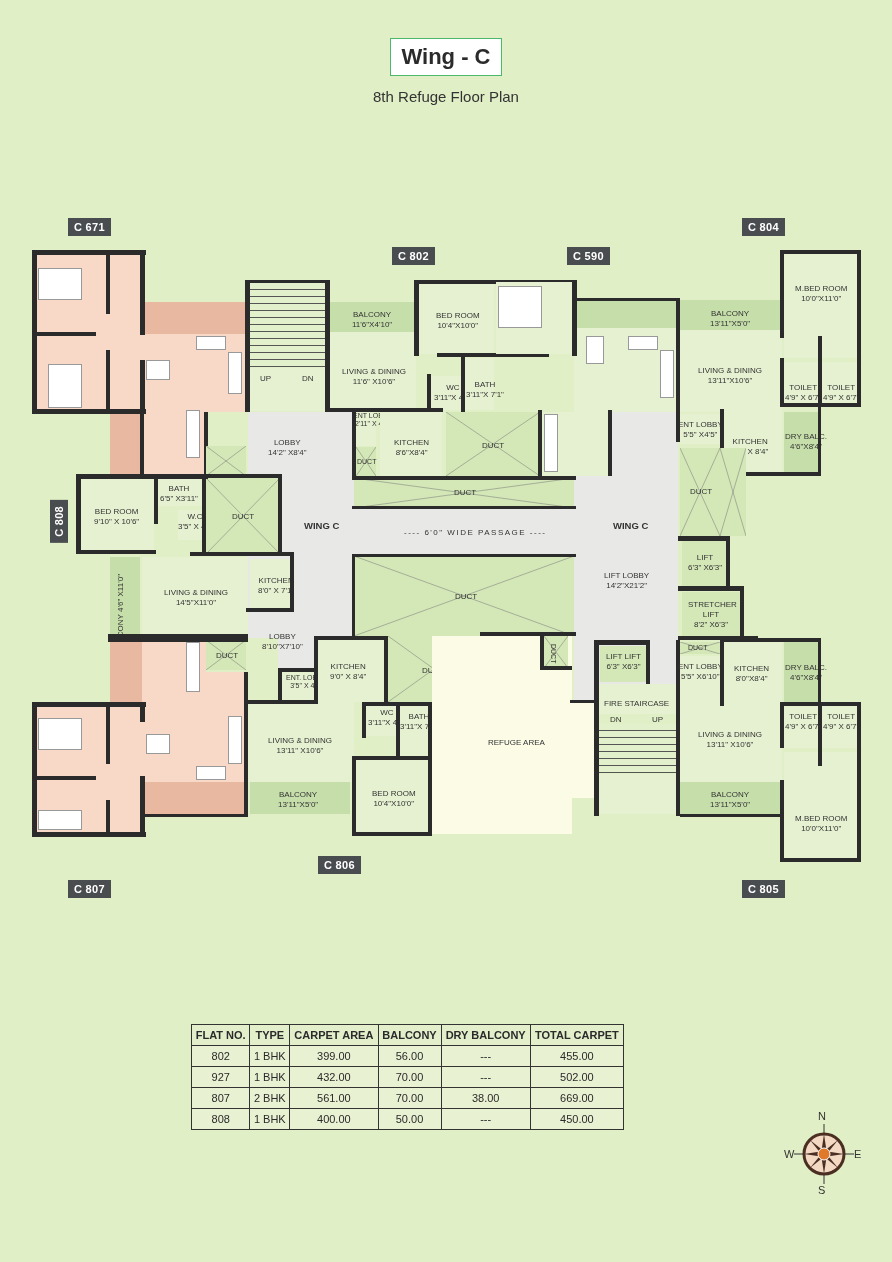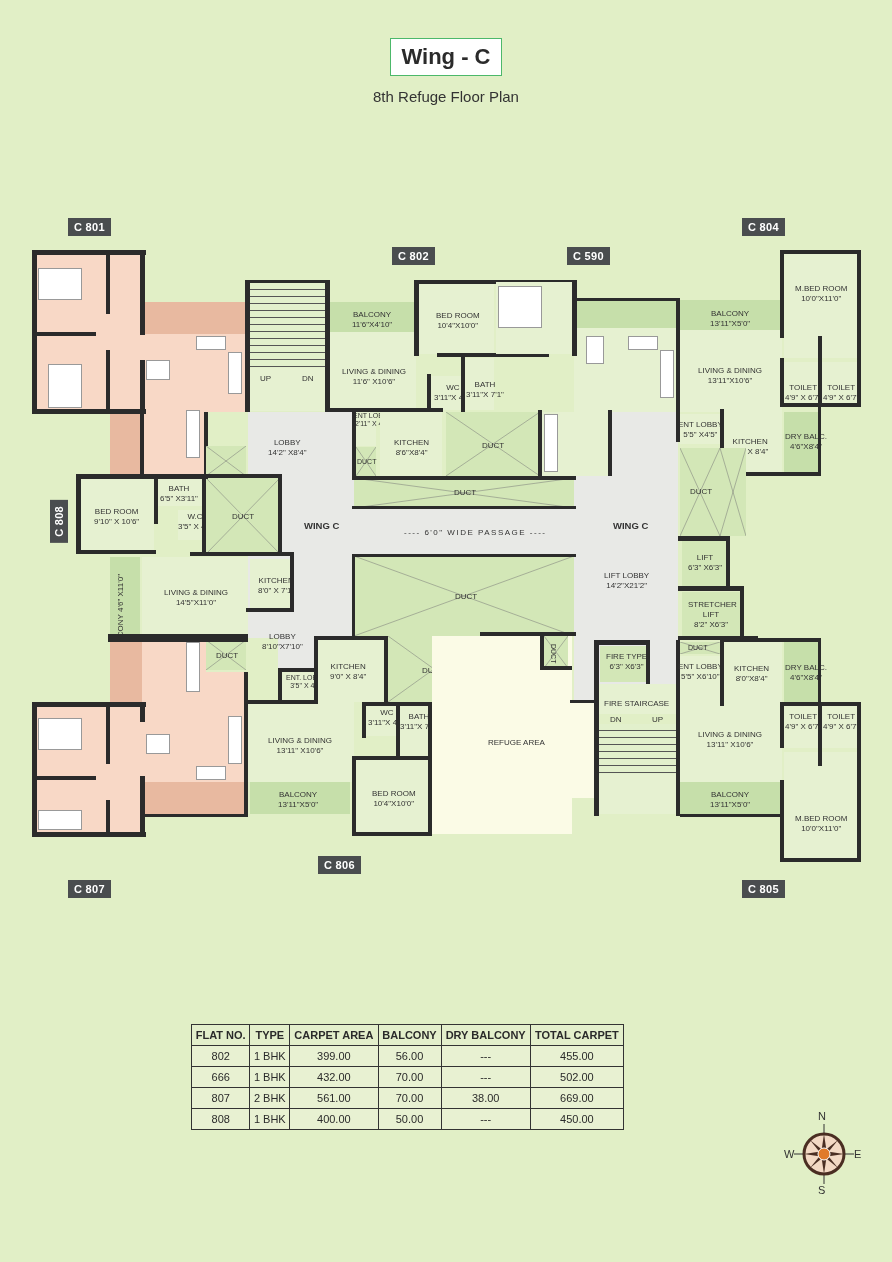--- a/index.html
+++ b/index.html
@@ -82,21 +82,21 @@
   <div class="wall" style="left:32px;top:250px;width:114px;height:5px"></div>
   <div class="wall" style="left:32px;top:250px;width:5px;height:164px"></div>
   <div class="wall" style="left:32px;top:409px;width:114px;height:5px"></div>
   <div class="wall" style="left:106px;top:250px;width:4px;height:64px"></div>
   <div class="wall" style="left:106px;top:350px;width:4px;height:62px"></div>
   <div class="wall" style="left:140px;top:250px;width:5px;height:85px"></div>
   <div class="wall" style="left:36px;top:332px;width:60px;height:4px"></div>
   <div class="wall" style="left:140px;top:360px;width:5px;height:54px"></div>
   <div class="wall" style="left:140px;top:412px;width:4px;height:64px"></div>
   <div class="wall" style="left:204px;top:412px;width:4px;height:64px"></div>
-  <div class="tag" style="left:68px;top:218px">C 801</div>
+  <div class="tag" style="left:68px;top:218px">C 671</div>
 
   <div class="r stairs" style="left:249px;top:283px;width:78px;height:128px"></div>
   <div class="wall" style="left:245px;top:280px;width:5px;height:132px"></div>
   <div class="wall" style="left:325px;top:280px;width:5px;height:132px"></div>
   <div class="wall" style="left:245px;top:280px;width:85px;height:3px"></div>
   <div class="r lg" style="left:250px;top:368px;width:75px;height:43px"></div>
   <div class="lbl" style="left:260px;top:374px">UP</div>
   <div class="lbl" style="left:302px;top:374px">DN</div>
 
   <div class="r lob" style="left:248px;top:412px;width:106px;height:226px"></div>
@@ -342,21 +342,21 @@
       </svg>
     </div>
   <div class="lbl" style="left:548px;top:644px;writing-mode:vertical-rl;font-size:7px">DUCT</div>
   <div class="lbl" style="left:488px;top:738px">REFUGE AREA</div>
   <div class="wall" style="left:480px;top:632px;width:96px;height:4px"></div>
   <div class="wall" style="left:540px;top:632px;width:4px;height:38px"></div>
   <div class="wall" style="left:540px;top:666px;width:32px;height:4px"></div>
   <div class="wall" style="left:570px;top:700px;width:28px;height:3px"></div>
 
   <div class="r mg" style="left:600px;top:646px;width:46px;height:36px"></div>
-  <div class="lbl" style="left:606px;top:652px"><span>FIRE TYPE</span><br><span>6'3" X6'3"</span></div>
+  <div class="lbl" style="left:606px;top:652px"><span>LIFT LIFT</span><br><span>6'3" X6'3"</span></div>
   <div class="r lg" style="left:598px;top:684px;width:80px;height:30px"></div>
   <div class="lbl" style="left:604px;top:699px">FIRE STAIRCASE</div>
   <div class="r stairs" style="left:598px;top:724px;width:80px;height:50px"></div>
   <div class="r lg" style="left:598px;top:774px;width:80px;height:40px"></div>
   <div class="lbl" style="left:610px;top:715px">DN</div>
   <div class="lbl" style="left:652px;top:715px">UP</div>
   <div class="wall" style="left:594px;top:640px;width:56px;height:5px"></div>
   <div class="wall" style="left:594px;top:640px;width:5px;height:176px"></div>
   <div class="wall" style="left:646px;top:640px;width:4px;height:44px"></div>
   <div class="wall" style="left:676px;top:640px;width:4px;height:176px"></div>
@@ -411,21 +411,21 @@
   <tbody>
     <tr>
       <td>802</td>
         <td>1 BHK</td>
         <td>399.00</td>
         <td>56.00</td>
         <td>---</td>
         <td>455.00</td>
     </tr>
     <tr>
-      <td>666</td>
+      <td>927</td>
         <td>1 BHK</td>
         <td>432.00</td>
         <td>70.00</td>
         <td>---</td>
         <td>502.00</td>
     </tr>
     <tr>
       <td>807</td>
         <td>2 BHK</td>
         <td>561.00</td>

